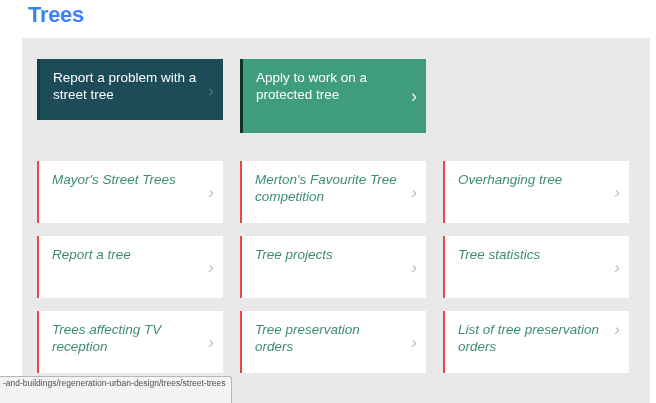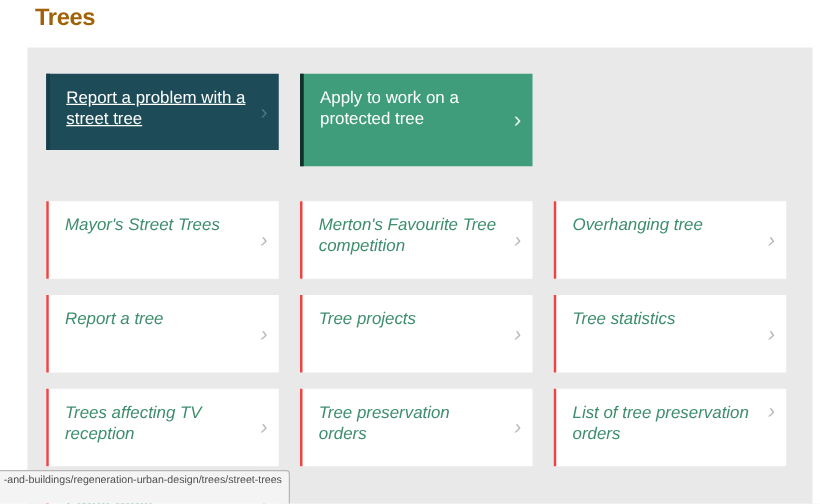--- a/index.html
+++ b/index.html
@@ -7,23 +7,23 @@
     width: 656px; height: 403px;
     background: #ffffff;
     font-family: "Liberation Sans", sans-serif;
     position: relative;
     overflow: hidden;
   }
   .page-title {
     position: absolute;
     left: 28px; top: 0;
     margin: 0;
-    font-size: 19px;
+    font-size: 22px;
     font-weight: 700;
-    color: #a16207;
+    color: #3b82f6;
     letter-spacing: -0.3px;
     line-height: 30px;
   }
   .panel {
     position: absolute;
     left: 22px; top: 38px;
     width: 628px; height: 365px;
     background: #e9e9e9;
     box-sizing: border-box;
     padding: 21px 15px 0 15px;
@@ -54,21 +54,21 @@
     border-left: 2px solid #ef4444;
     color: #3e8e6e;
     font-style: italic;
   }
   .card.dark {
     background: #1d4c58;
     border-left: 3px solid #163e49;
     color: #ffffff;
     height: 61px;
   }
-  .card.dark .card-label { text-decoration: underline; }
+  .card.dark .card-label { }
   .card.green {
     background: #3f9d7b;
     border-left: 3px solid #11312a;
     color: #ffffff;
     height: 74px;
   }
   .chev {
     position: absolute;
     right: 9px; top: 50%;
     transform: translateY(-50%);

